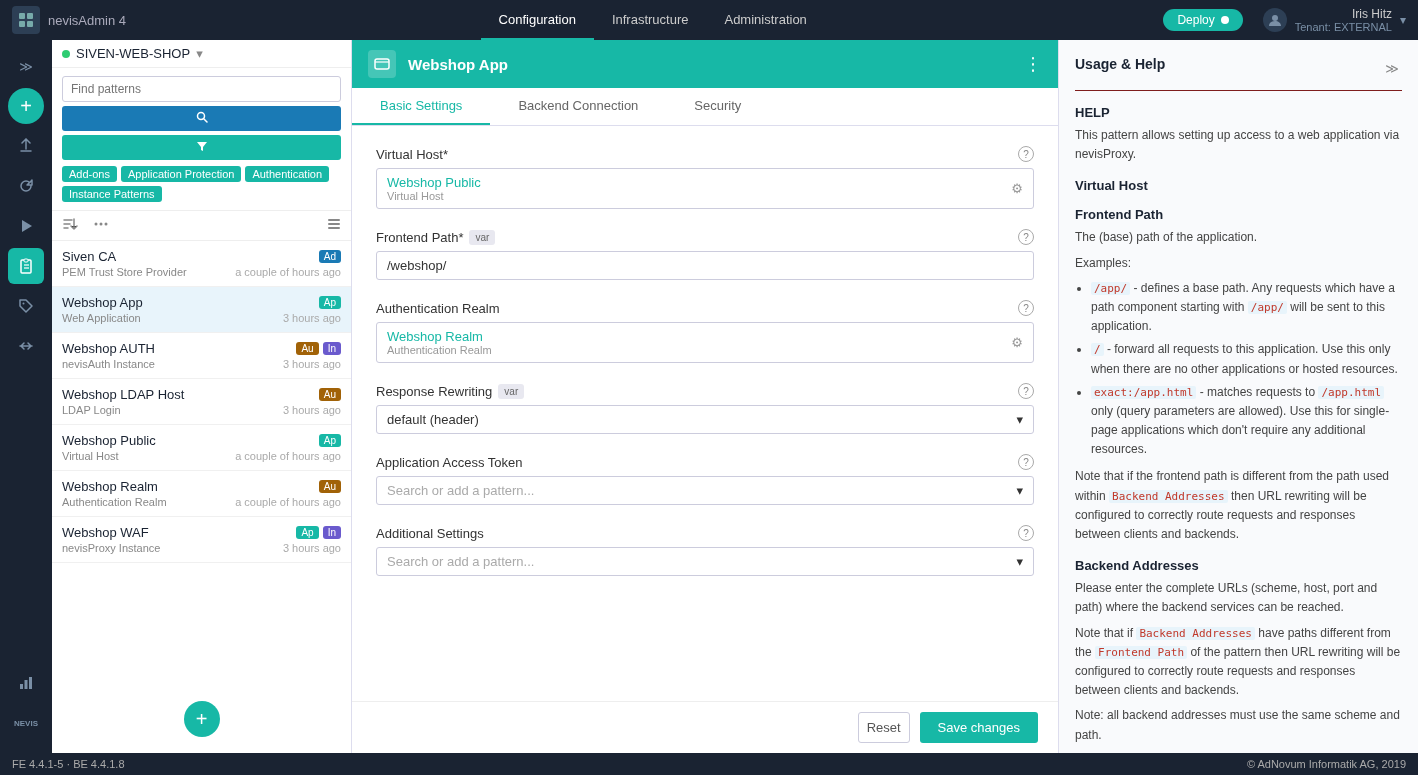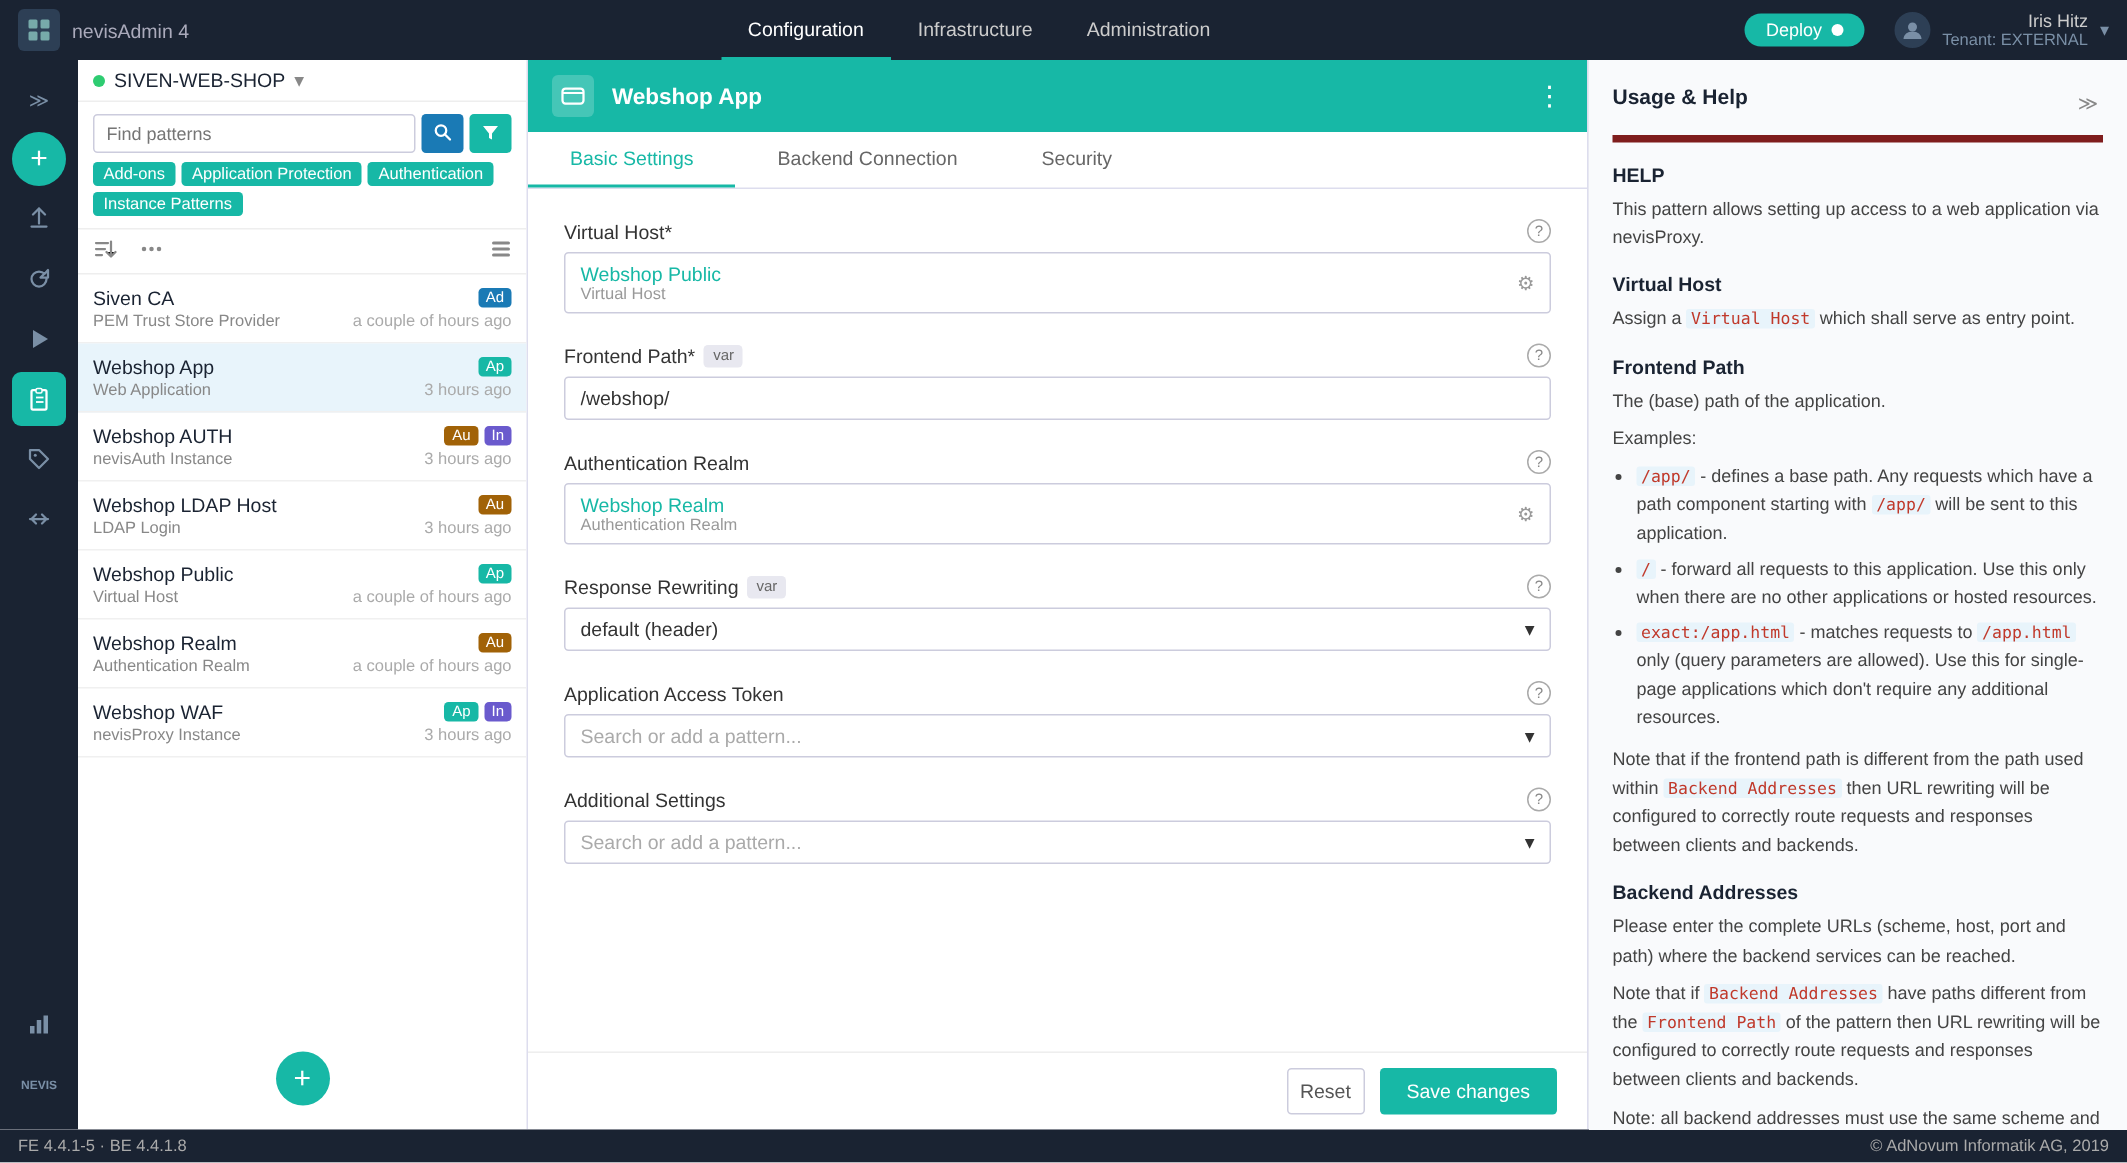--- a/index.html
+++ b/index.html
@@ -22,21 +22,21 @@
 
     
     .icon-sidebar { width: 52px; background: #1a2332; display: flex; flex-direction: column; align-items: center; padding: 8px 0; gap: 4px; flex-shrink: 0; }
     .icon-sidebar .icon-btn { width: 36px; height: 36px; border-radius: 6px; display: flex; align-items: center; justify-content: center; color: #7a8fa6; cursor: pointer; font-size: 16px; }
     .icon-sidebar .icon-btn.active { background: #17b8a6; color: #fff; }
     .icon-sidebar .icon-btn.add { background: #17b8a6; border-radius: 50%; color: #fff; }
 
     
     .patterns-panel { width: 300px; background: #fff; border-right: 1px solid #dde; display: flex; flex-direction: column; flex-shrink: 0; }
     .patterns-header { padding: 8px 10px; border-bottom: 1px solid #eee; }
-    .patterns-search { display: flex; gap: 4px; }
+    .patterns-search { display: flex; gap: 4px; flex-direction: column; }
     .patterns-search input { flex: 1; border: 1px solid #ccd; border-radius: 3px; padding: 5px 8px; font-size: 12px; }
     .search-btn { background: #1a7ab5; border: none; color: #fff; border-radius: 3px; padding: 5px 8px; cursor: pointer; }
     .filter-btn { background: #17b8a6; border: none; color: #fff; border-radius: 3px; padding: 5px 8px; cursor: pointer; }
     .patterns-tags { display: flex; gap: 4px; flex-wrap: wrap; margin-top: 6px; }
     .tag { background: #17b8a6; color: #fff; border-radius: 3px; padding: 2px 7px; font-size: 11px; cursor: pointer; }
     .patterns-toolbar { display: flex; align-items: center; padding: 5px 10px; border-bottom: 1px solid #eee; gap: 8px; }
     .patterns-toolbar .sort-icon { color: #888; cursor: pointer; font-size: 14px; }
     .patterns-toolbar .more-icon { color: #888; cursor: pointer; margin-left: auto; }
     .patterns-list { flex: 1; overflow-y: auto; }
     .pattern-item { padding: 8px 10px; border-bottom: 1px solid #f0f0f0; cursor: pointer; display: flex; flex-direction: column; gap: 2px; }
@@ -412,29 +412,28 @@
         </div>
       </div>
     </div>
     <div class="config-footer">
       <button class="reset-btn">Reset</button>
       <button class="save-btn">Save changes</button>
     </div>
   </div>
 
   <div class="help-panel">
-    <div style="display:flex;align-items:center;border-bottom:5px solid #7f1d1d;padding-bottom:10px;margin-bottom:4px;">
+    <div style="display:flex;align-items:center;border-bottom:1px solid #7f1d1d;padding-bottom:10px;margin-bottom:4px;">
       <span class="help-title">Usage &amp; Help</span>
       <div class="help-expand">≫</div>
     </div>
     <div class="help-section-title">HELP</div>
     <p>This pattern allows setting up access to a web application via nevisProxy.</p>
 
     <div class="help-section-title">Virtual Host</div>
-    <p>Assign a <span class="code">Virtual Host</span> which shall serve as entry point.</p>
 
     <div class="help-section-title">Frontend Path</div>
     <p>The (base) path of the application.</p>
     <p>Examples:</p>
     <ul>
       <li><span class="code">/app/</span> - defines a base path. Any requests which have a path component starting with <span class="code">/app/</span> will be sent to this application.</li>
       <li><span class="code">/</span> - forward all requests to this application. Use this only when there are no other applications or hosted resources.</li>
       <li><span class="code">exact:/app.html</span> - matches requests to <span class="code">/app.html</span> only (query parameters are allowed). Use this for single-page applications which don't require any additional resources.</li>
     </ul>
     <p style="margin-top:8px;">Note that if the frontend path is different from the path used within <span class="code">Backend Addresses</span> then URL rewriting will be configured to correctly route requests and responses between clients and backends.</p>

